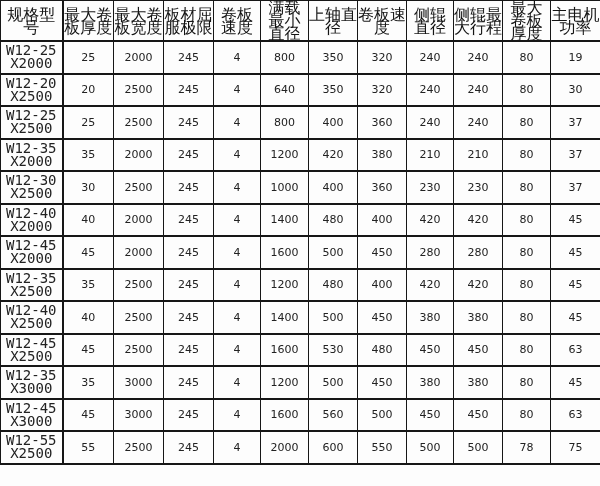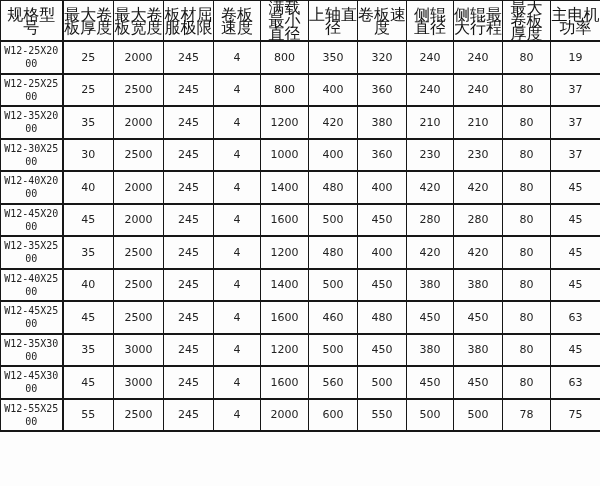--- a/index.html
+++ b/index.html
@@ -46,21 +46,21 @@
   .spec-table tbody tr {
     height: 32.5px;
   }
   .spec-table tbody td {
     font-size: 11px;
     line-height: 13px;
     color: #222222;
   }
   .spec-table tbody td.model {
     font-family: "DejaVu Sans Mono", monospace;
-    font-size: 10px;
+    font-size: 14px;
     line-height: 13px;
     word-break: break-all;
     padding: 0 1px;
   }
 </style>
 </head>
 <body>
 
 <div class="table-wrapper">
   <table class="spec-table">
@@ -103,20 +103,34 @@
           <td>4</td>
           <td>800</td>
           <td>350</td>
           <td>320</td>
           <td>240</td>
           <td>240</td>
           <td>80</td>
           <td>19</td>
         </tr>
         <tr>
+          <td class="model">W12-20X2500</td>
+          <td>20</td>
+          <td>2500</td>
+          <td>245</td>
+          <td>4</td>
+          <td>640</td>
+          <td>350</td>
+          <td>320</td>
+          <td>240</td>
+          <td>240</td>
+          <td>80</td>
+          <td>30</td>
+        </tr>
+        <tr>
           <td class="model">W12-25X2500</td>
           <td>25</td>
           <td>2500</td>
           <td>245</td>
           <td>4</td>
           <td>800</td>
           <td>400</td>
           <td>360</td>
           <td>240</td>
           <td>240</td>
@@ -207,21 +221,21 @@
           <td>80</td>
           <td>45</td>
         </tr>
         <tr>
           <td class="model">W12-45X2500</td>
           <td>45</td>
           <td>2500</td>
           <td>245</td>
           <td>4</td>
           <td>1600</td>
-          <td>460</td>
+          <td>530</td>
           <td>480</td>
           <td>450</td>
           <td>450</td>
           <td>80</td>
           <td>63</td>
         </tr>
         <tr>
           <td class="model">W12-35X3000</td>
           <td>35</td>
           <td>3000</td>

